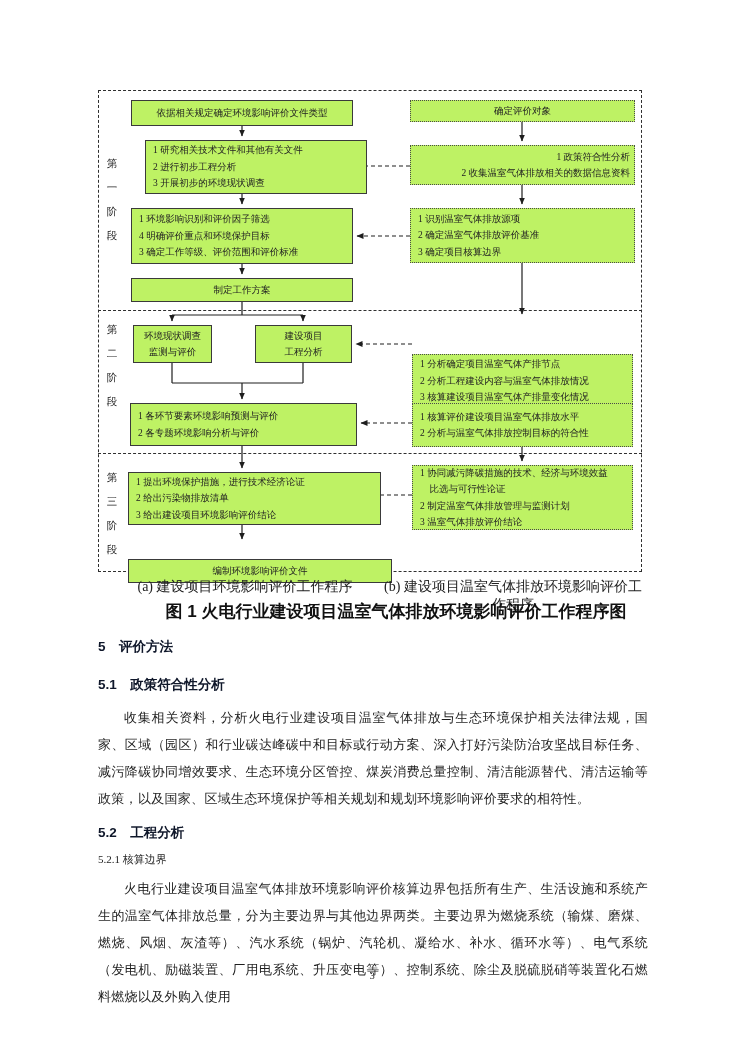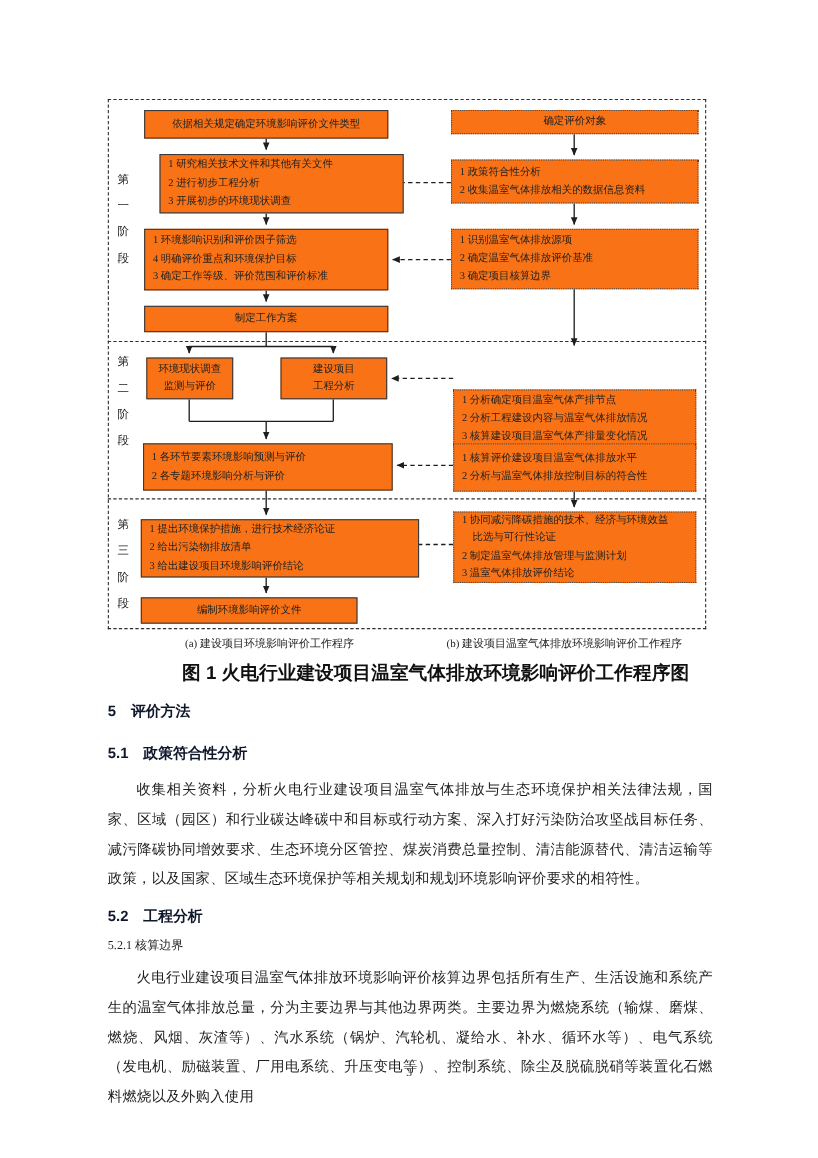--- a/index.html
+++ b/index.html
@@ -9,28 +9,28 @@
     overflow:hidden;
   }
   
   .fig-wrap{position:absolute;left:0;top:0;width:744px;height:640px;}
   .outer-frame{position:absolute;left:98px;top:90px;width:544px;height:482px;
     border:1px dashed #2f2f2f;box-sizing:border-box;}
   .stage-divider{position:absolute;left:98px;width:544px;height:0;
     border-top:1.4px dashed #2f2f2f;}
   .stage-label{position:absolute;left:101px;width:22px;text-align:center;
     font-size:10.5px;line-height:24px;white-space:pre-line;color:#222;}
-  .box{position:absolute;box-sizing:border-box;background:#f97316;
+  .box{position:absolute;box-sizing:border-box;background:#bef264;
     border:1px solid #3a3a3a;font-size:9.5px;line-height:16.5px;color:#222;
     white-space:pre-line;display:flex;flex-direction:column;justify-content:center;}
   .box.list{padding:2px 4px 2px 7px;text-align:left;}
   .box.center{text-align:center;padding:1px 2px;}
   .box.dotted{border:1px dotted #4a4a4a;}
   .arrow-svg{position:absolute;left:0;top:0;pointer-events:none;}
-  .caption{position:absolute;font-size:10px;color:#222;text-align:center;}
+  .caption{position:absolute;font-size:14px;color:#222;text-align:center;}
   .fig-title{position:absolute;left:0;top:600px;width:744px;text-align:center;
     font-family:"Liberation Sans","DejaVu Sans",sans-serif;
     font-weight:bold;font-size:17px;color:#111;padding-left:24px;}
   
   .text-block{position:absolute;left:98px;top:638px;width:550px;}
   .sec-h{font-family:"Liberation Sans","DejaVu Sans",sans-serif;
     font-weight:bold;font-size:13.5px;color:#0f172a;margin:0 0 20px;}
   .sec-h.sub{margin:0 0 10px;}
   .sec-h3{font-size:11px;font-weight:normal;margin:0 0 8px;color:#1e1e1e;}
   .para{font-size:13px;line-height:27px;letter-spacing:0.3px;
@@ -105,24 +105,24 @@
   <div class="box center" style="left:131px;top:278px;width:222px;height:24px;">制定工作方案</div>
   <div class="box center" style="left:133px;top:325px;width:79px;height:38px;">环境现状调查
 监测与评价</div>
   <div class="box center" style="left:255px;top:325px;width:97px;height:38px;">建设项目
 工程分析</div>
   <div class="box list" style="left:130px;top:403px;width:227px;height:43px;">1 各环节要素环境影响预测与评价
 2 各专题环境影响分析与评价</div>
   <div class="box list" style="left:128px;top:472px;width:253px;height:53px;">1 提出环境保护措施，进行技术经济论证
 2 给出污染物排放清单
 3 给出建设项目环境影响评价结论</div>
-  <div class="box center" style="left:128px;top:543px;width:197px;height:24px;">编制环境影响评价文件</div>
+  <div class="box center" style="left:128px;top:559px;width:264px;height:24px;">编制环境影响评价文件</div>
 
   <div class="box dotted center" style="left:410px;top:100px;width:225px;height:22px;">确定评价对象</div>
-  <div class="box dotted list" style="left:410px;top:145px;width:225px;height:40px;">1 政策符合性分析
+  <div class="box dotted list" style="left:410px;top:145px;width:225px;height:40px;text-align:right;">1 政策符合性分析
 2 收集温室气体排放相关的数据信息资料</div>
   <div class="box dotted list" style="left:410px;top:208px;width:225px;height:55px;">1 识别温室气体排放源项
 2 确定温室气体排放评价基准
 3 确定项目核算边界</div>
   <div class="box dotted list" style="left:412px;top:318px;width:221px;height:54px;margin-top:36px;">1 分析确定项目温室气体产排节点
 2 分析工程建设内容与温室气体排放情况
 3 核算建设项目温室气体产排量变化情况</div>
   <div class="box dotted list" style="left:412px;top:403px;width:221px;height:44px;">1 核算评价建设项目温室气体排放水平
 2 分析与温室气体排放控制目标的符合性</div>
   <div class="box dotted list" style="left:412px;top:465px;width:221px;height:65px;">1 协同减污降碳措施的技术、经济与环境效益

